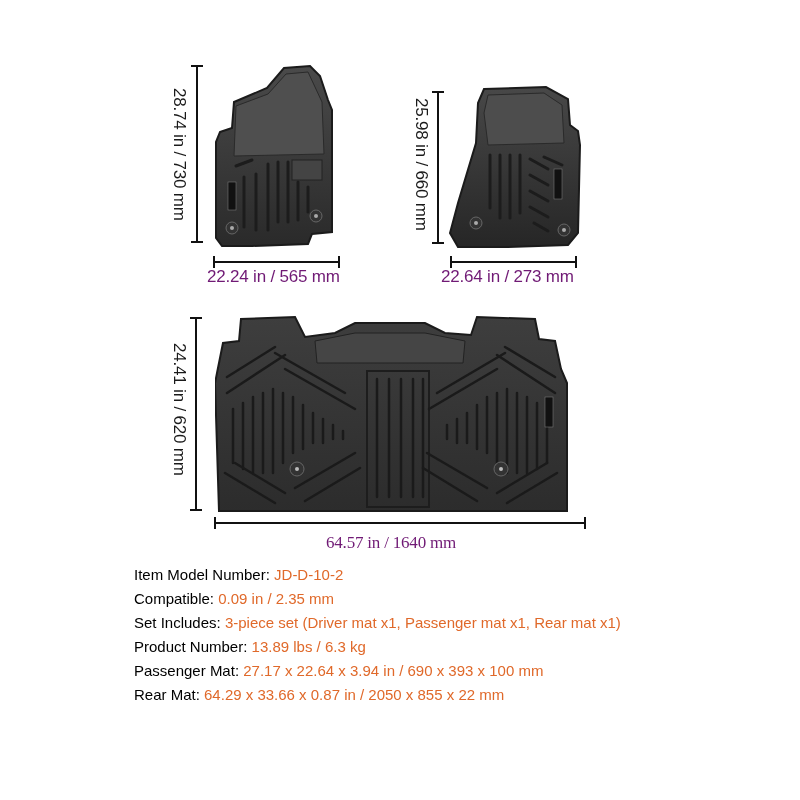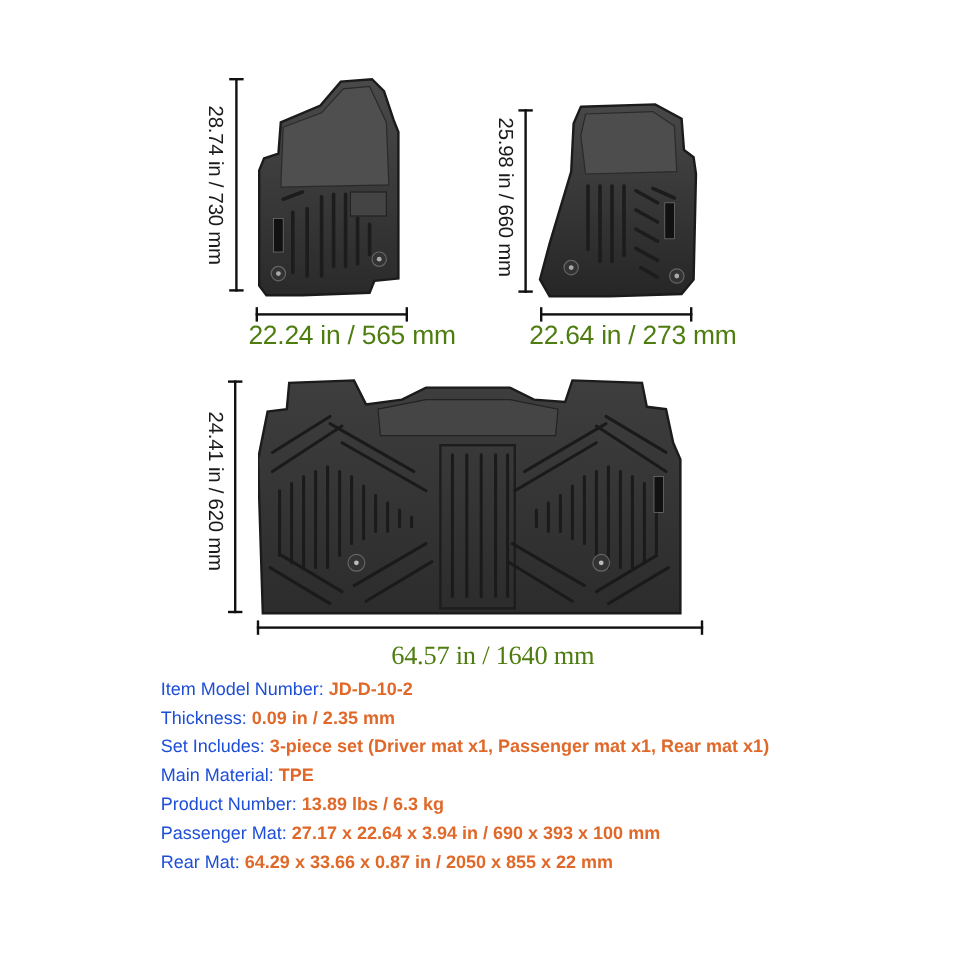--- a/index.html
+++ b/index.html
@@ -5,26 +5,26 @@
   html, body { margin: 0; padding: 0; background: #ffffff; }
   body { width: 800px; height: 800px; position: relative; overflow: hidden; font-family: "Liberation Sans", sans-serif; }
   .dim-v { position: absolute; width: 2px; background: #111; }
   .dim-v::before, .dim-v::after { content: ""; position: absolute; left: -5px; width: 12px; height: 2px; background: #111; }
   .dim-v::before { top: 0; }
   .dim-v::after { bottom: 0; }
   .dim-h { position: absolute; height: 2px; background: #111; }
   .dim-h::before, .dim-h::after { content: ""; position: absolute; top: -5px; width: 2px; height: 12px; background: #111; }
   .dim-h::before { left: 0; }
   .dim-h::after { right: 0; }
-  .dim-label { position: absolute; color: #4d7c0f; font-size: 22px; white-space: nowrap; letter-spacing: -0.2px; }
+  .dim-label { position: absolute; color: #701a75; font-size: 17px; white-space: nowrap; letter-spacing: -0.2px; }
   .dim-label-v { position: absolute; color: #1a1a1a; font-size: 17px; white-space: nowrap; transform-origin: 0 0; transform: rotate(90deg); letter-spacing: -0.2px; }
   .spec-list { position: absolute; left: 134px; top: 563px; width: 640px; }
   .spec-row { height: 24px; line-height: 24px; font-size: 15px; white-space: nowrap; }
-  .spec-label { color: #1d4ed8; }
-  .spec-value { color: #e0692a; font-weight: bold; }
+  .spec-label { color: #000000; }
+  .spec-value { color: #e0692a; font-weight: normal; }
   svg { position: absolute; }
 </style>
 </head>
 <body>
 
 <div>
   <div class="dim-v" style="left:196px; top:65px; height:178px;"></div>
   <div class="dim-label-v" style="left:189px; top:88px;">28.74 in / 730 mm</div>
 
   <svg width="130" height="190" style="left:212px; top:62px;" viewBox="0 0 130 190">
@@ -124,19 +124,18 @@
     <circle cx="286" cy="156" r="7" fill="#333" stroke="#666"></circle>
     <circle cx="286" cy="156" r="2" fill="#bbb"></circle>
   </svg>
 
   <div class="dim-h" style="left:214px; top:522px; width:372px;"></div>
   <div class="dim-label" style="left:326px; top:533px;font-family:Liberation Serif, serif;">64.57 in / 1640 mm</div>
 </div>
 
 <div class="spec-list">
   <div class="spec-row"><span class="spec-label">Item Model Number: </span><span class="spec-value">JD-D-10-2</span></div>
-  <div class="spec-row"><span class="spec-label">Thickness: </span><span class="spec-value">0.09 in / 2.35 mm</span></div>
+  <div class="spec-row"><span class="spec-label">Compatible: </span><span class="spec-value">0.09 in / 2.35 mm</span></div>
   <div class="spec-row"><span class="spec-label">Set Includes: </span><span class="spec-value">3-piece set (Driver mat x1, Passenger mat x1, Rear mat x1)</span></div>
-  <div class="spec-row"><span class="spec-label">Main Material: </span><span class="spec-value">TPE</span></div>
   <div class="spec-row"><span class="spec-label">Product Number: </span><span class="spec-value">13.89 lbs / 6.3 kg</span></div>
   <div class="spec-row"><span class="spec-label">Passenger Mat: </span><span class="spec-value">27.17 x 22.64 x 3.94 in / 690 x 393 x 100 mm</span></div>
   <div class="spec-row"><span class="spec-label">Rear Mat: </span><span class="spec-value">64.29 x 33.66 x 0.87 in / 2050 x 855 x 22 mm</span></div>
 </div>
 
 </body></html>

